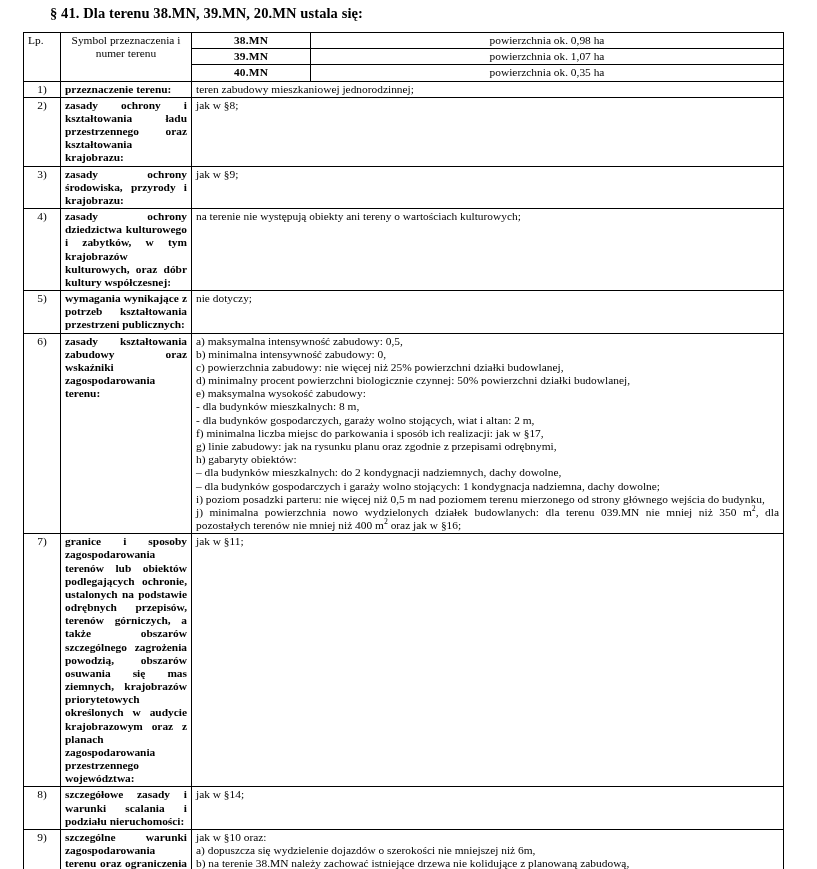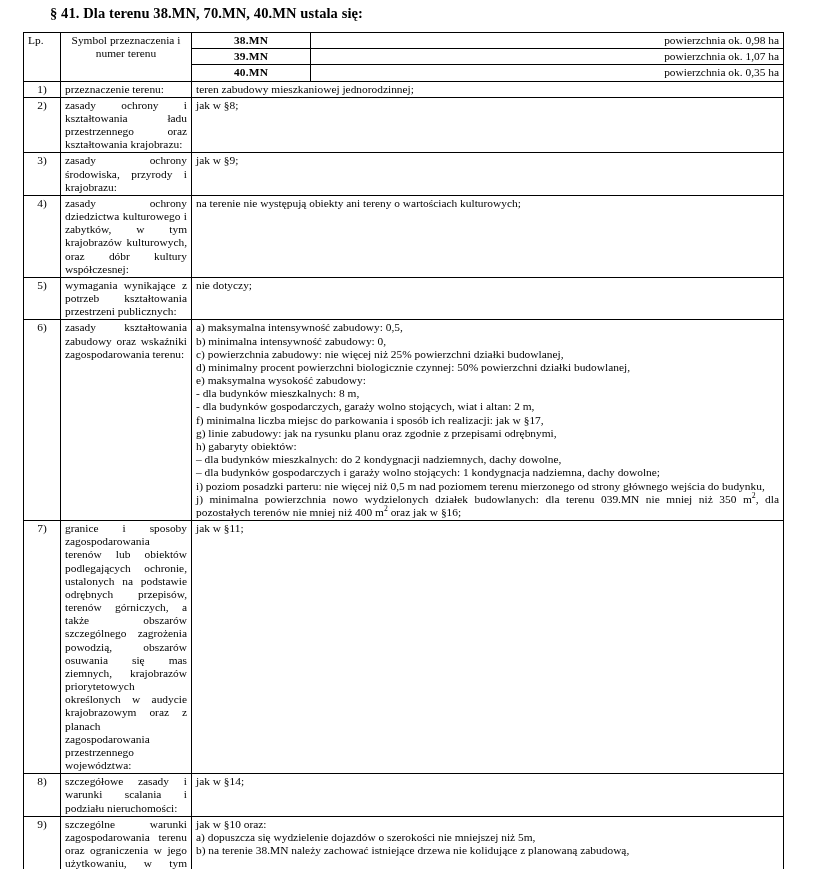--- a/index.html
+++ b/index.html
@@ -68,34 +68,34 @@
   td.h-mn {
     text-align: center;
     vertical-align: middle;
     font-weight: bold;
     font-size: 17.5px;
     padding: 1px 2px;
     letter-spacing: 0.2px;
     margin-top: 42px;
   }
   td.h-area {
-    text-align: right;
+    text-align: center;
     vertical-align: middle;
     font-size: 12px;
   }
 
   
   td.num {
     text-align: center;
     font-size: 11.6px;
     padding-top: 1px;
     vertical-align: top;
   }
   td.label {
-    font-weight: normal;
+    font-weight: bold;
     text-align: justify;
     text-justify: inter-word;
     font-size: 11.5px;
     line-height: 1.165;
     padding: 1px 5px 1px 5px;
     hyphens: none;
   }
   td.content {
     text-align: justify;
     text-justify: inter-word;
@@ -106,21 +106,21 @@
   td.content .ln { display: block; }
   sup { font-size: 0.68em; vertical-align: super; line-height: 0; }
 
   .row-tall-7 td { height: 112px; }
 </style>
 </head>
 <body>
 
 <div id="page">
 
-  <div class="doc-title">§ 41. Dla terenu 38.MN, 70.MN, 40.MN ustala się:</div>
+  <div class="doc-title">§ 41. Dla terenu 38.MN, 39.MN, 20.MN ustala się:</div>
 
   <table class="main-table">
     <colgroup>
       <col class="c-lp">
       <col class="c-sym">
       <col class="c-mid">
       <col class="c-rest">
     </colgroup>
     <tbody id="table-body">
         <tr>
@@ -204,20 +204,20 @@
           <td class="label">szczegółowe zasady i warunki scalania i podziału nieruchomości:</td>
           <td class="content" colspan="2">
             <span class="ln">jak w §14;</span>
           </td>
         </tr>
         <tr>
           <td class="num">9)</td>
           <td class="label">szczególne warunki zagospodarowania terenu oraz ograniczenia w jego użytkowaniu, w tym zakaz zabudowy:</td>
           <td class="content" colspan="2">
             <span class="ln">jak w §10 oraz:</span>
-            <span class="ln">a) dopuszcza się wydzielenie dojazdów o szerokości nie mniejszej niż 5m,</span>
+            <span class="ln">a) dopuszcza się wydzielenie dojazdów o szerokości nie mniejszej niż 6m,</span>
             <span class="ln">b) na terenie 38.MN należy zachować istniejące drzewa nie kolidujące z planowaną zabudową,</span>
           </td>
         </tr>
       </tbody>
   </table>
 
 </div>
 
 </body></html>

